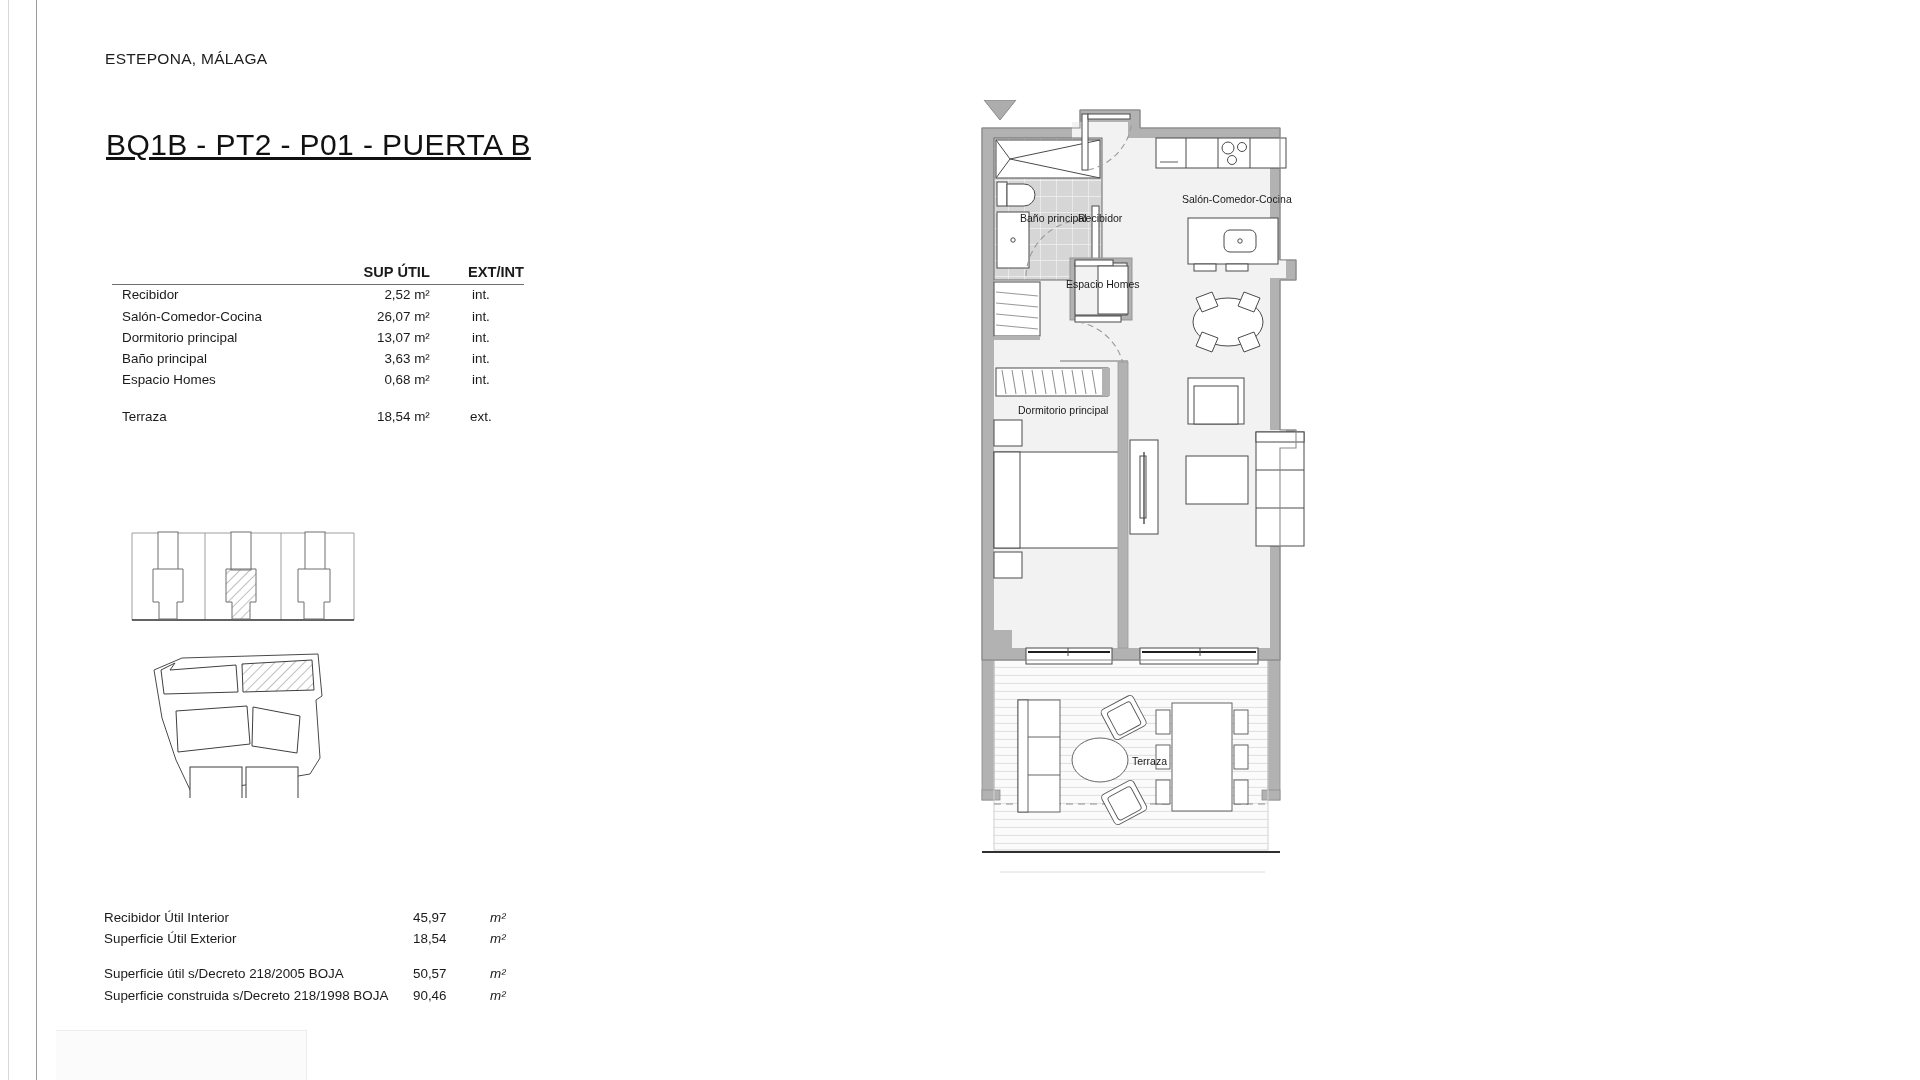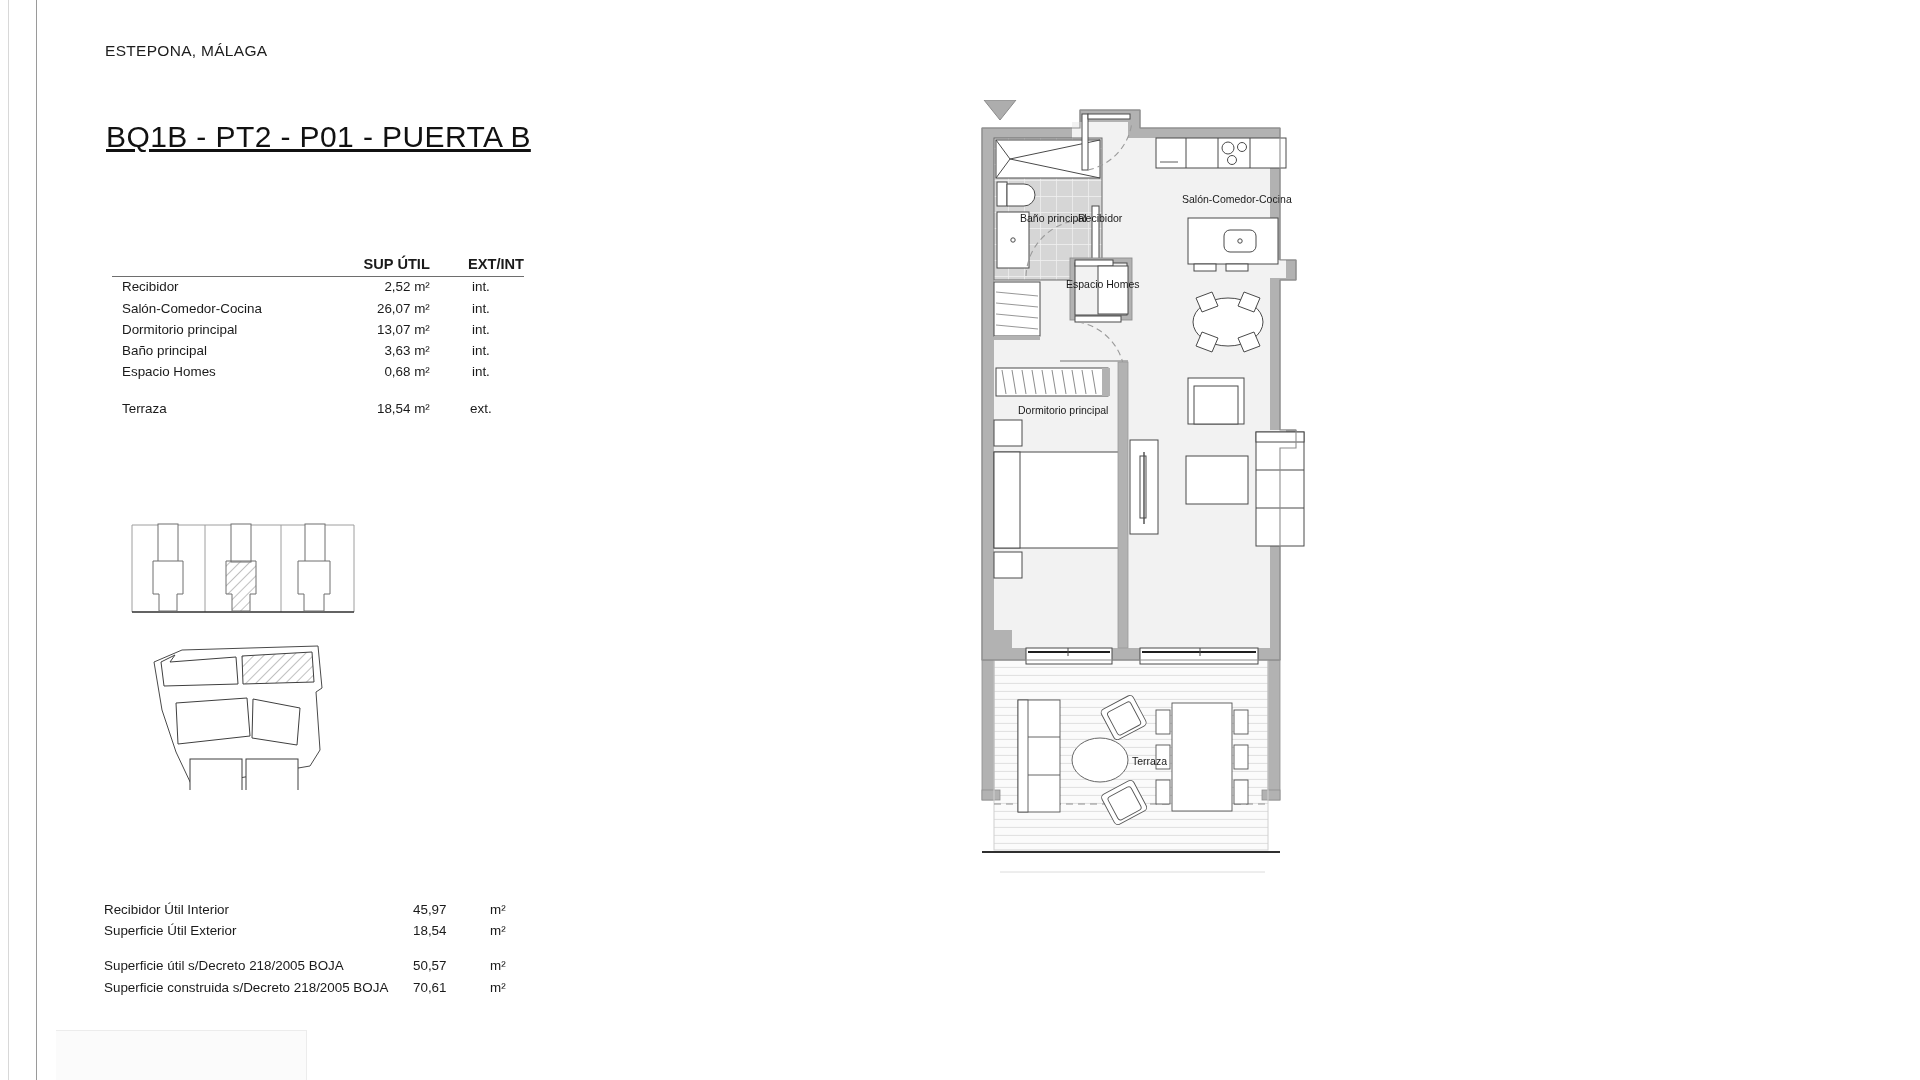--- a/index.html
+++ b/index.html
@@ -40,21 +40,21 @@
     height: 60px;
     background: #fbfbfb;
     border-top: 1px solid #ececec;
     border-right: 1px solid #ececec;
   }
 
   
   #left-col {
     position: absolute;
     left: 0;
-    top: 0;
+    top: 8px;
     width: 640px;
     height: 1064px;
   }
 
   .location {
     position: absolute;
     left: 105px;
     top: 42px;
     font-size: 15.5px;
     letter-spacing: 0.3px;
@@ -122,21 +122,21 @@
     position: absolute;
     left: 104px;
     top: 900px;
     width: 420px;
     font-size: 13.4px;
   }
   #summary table { border-collapse: collapse; width: 100%; }
   #summary td { padding: 2.2px 0; white-space: nowrap; line-height: 1.25; }
   #summary td.s-name { text-align: left; }
   #summary td.s-val  { text-align: left; width: 70px; padding-right: 7px; }
-  #summary td.s-unit { text-align: left; width: 34px; }
+  #summary td.s-unit { text-align: left; width: 34px; font-style: italic; }
   #summary tr.spacer td { height: 14px; padding: 0; }
 
   
   #floorplan-wrap {
     position: absolute;
     left: 960px;
     top: 100px;
     width: 460px;
     height: 860px;
   }
@@ -269,22 +269,22 @@
               <td></td>
               <td></td>
               <td></td>
             </tr>
           <tr>
             <td class="s-name">Superficie útil s/Decreto 218/2005 BOJA</td>
             <td class="s-val">50,57</td>
             <td class="s-unit">m²</td>
           </tr>
           <tr>
-            <td class="s-name">Superficie construida s/Decreto 218/2005 BOJA</td>
-            <td class="s-val">70,61</td>
+            <td class="s-name">Superficie construida s/Decreto 218/1998 BOJA</td>
+            <td class="s-val">90,46</td>
             <td class="s-unit">m²</td>
           </tr>
         </tbody>
       </table>
     </div>
 
   </div>
 
   <div id="floorplan-wrap">
     <svg id="floorplan" width="460" height="860" viewBox="0 0 460 860">

